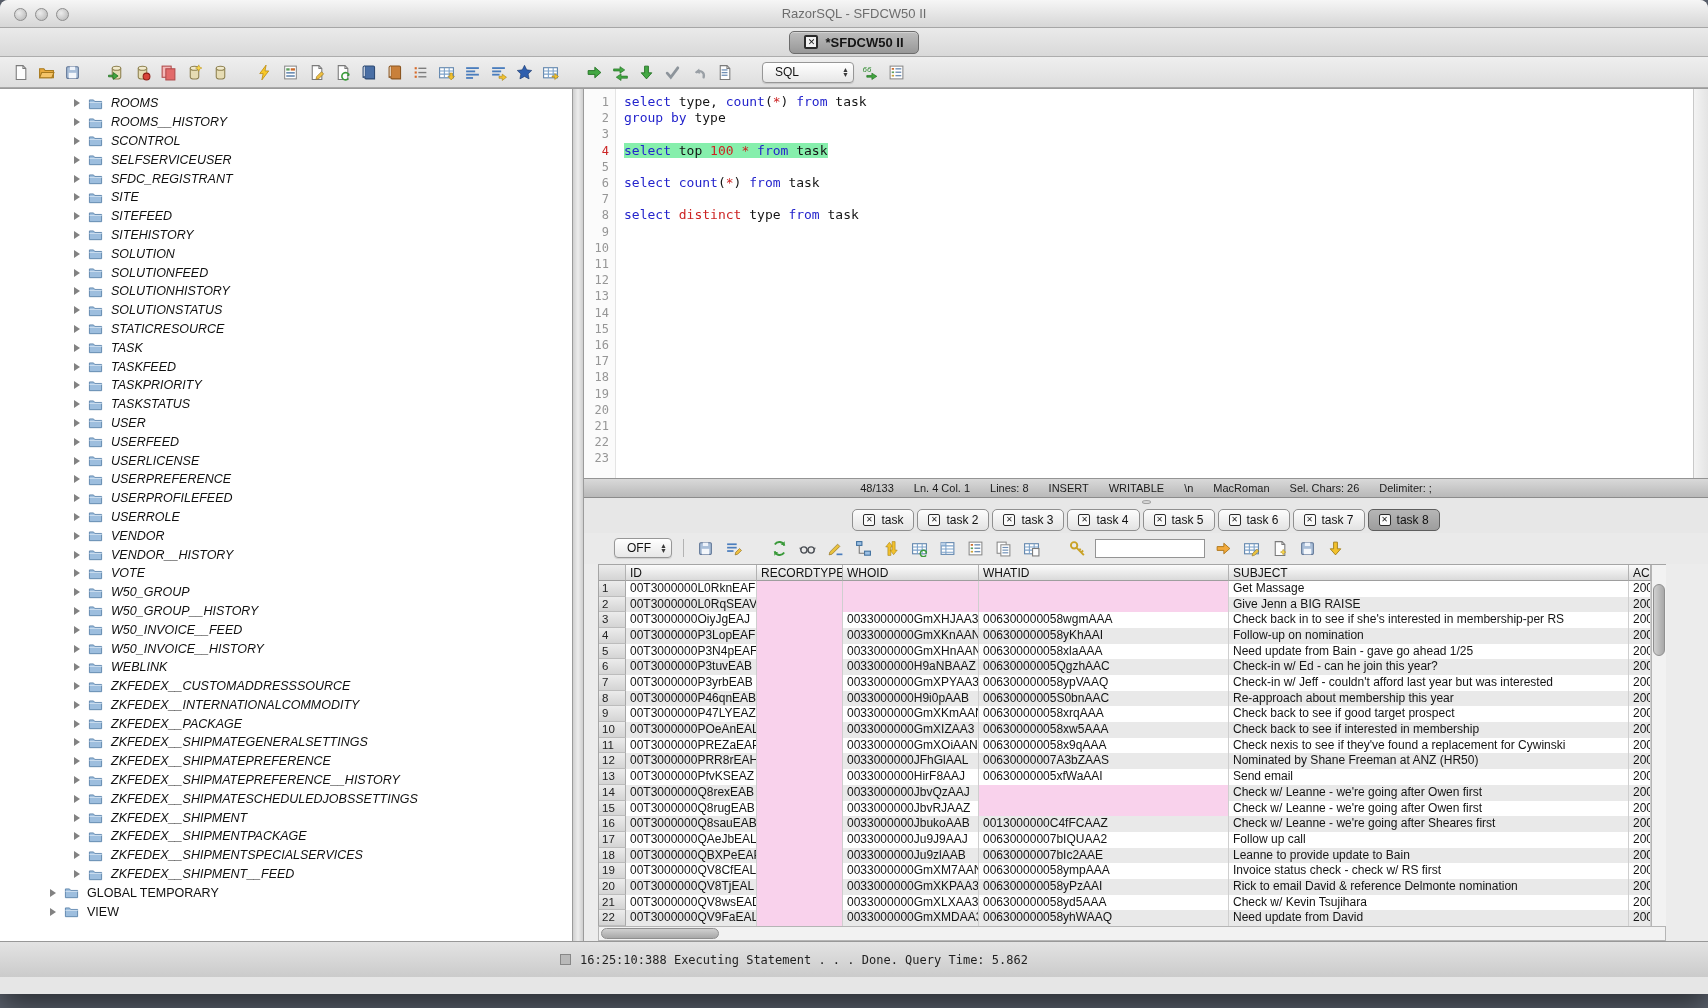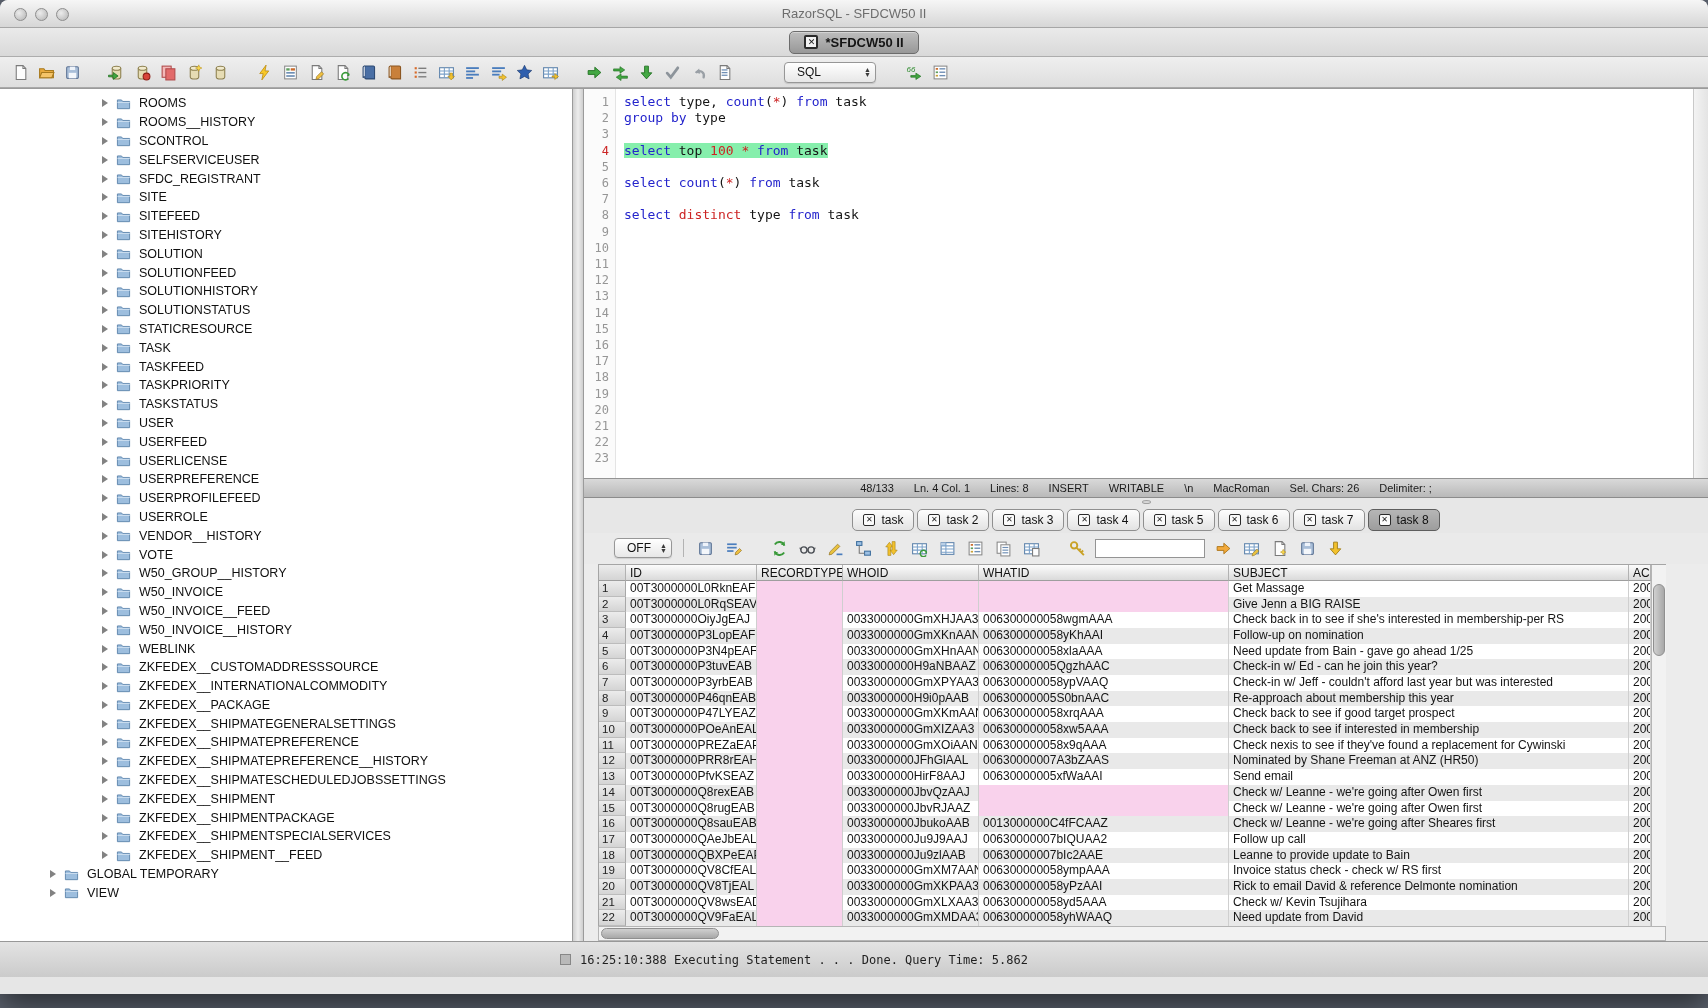--- a/index.html
+++ b/index.html
@@ -47,42 +47,42 @@
   .close-box{
     width:14px; height:14px; background:#f3f3f3;
     border:2px solid #2b2b2b; border-radius:2px;
     display:flex; align-items:center; justify-content:center;
     font-size:9px; font-weight:bold; color:#1c1c1c; line-height:1;
   }
   
   .toolbar{
     height:31px; background:linear-gradient(#efefef,#dedede);
     border-bottom:1px solid #a9a9a9;
-    display:flex; align-items:center; padding:0 10px; gap:22px;
+    display:flex; align-items:center; padding:0 10px; gap:0;
   }
   .tbi{ width:20px; height:20px; display:flex; align-items:center; justify-content:center; }
   .tbi svg{ display:block; }
   .tb-sep{ width:12px; height:1px; }
   .combo{
     height:21px; min-width:92px;
     background:linear-gradient(#ffffff,#e7e7e7);
     border:1px solid #979797; border-radius:4px;
     display:flex; align-items:center; justify-content:space-between;
     font-size:12px; color:#111; padding:0 4px 0 12px;
     box-shadow:0 1px 1px rgba(0,0,0,.12);
   }
   .combo-sql{ margin-left:28px; }
   .stepper{ display:flex; flex-direction:column; align-items:center; color:#3a3a3a; }
   .stepper i{ font-style:normal; font-size:7px; line-height:5px; }
   
   .main{ display:flex; height:853px; border-top:1px solid #9b9b9b; background:#ececec; }
   
   .sidebar{ width:572px; background:#fff; overflow:hidden; padding-top:5px; }
   .tree-row{ height:18.8px; display:flex; align-items:center; font-size:12.5px; color:#101010; white-space:nowrap; }
-  .tree-row.lvl1{ padding-left:102px; }
+  .tree-row.lvl1{ padding-left:74px;font-style:italic; }
   .tree-row.lvl0{ padding-left:50px; }
   .twisty{ width:0; height:0; border-left:6px solid #828282; border-top:4.5px solid transparent; border-bottom:4.5px solid transparent; margin-right:7px; flex:none; }
   .folder-ic{ width:17px; height:15px; margin-right:7px; flex:none; display:flex; align-items:center; }
   
   .vsplit{
     width:12px; flex:none;
     background:linear-gradient(90deg,#cfcfcf,#ededed 50%,#cfcfcf);
     border-left:1px solid #9b9b9b; border-right:1px solid #9b9b9b;
   }
   
@@ -645,51 +645,61 @@
           <span>USERROLE</span>
         </div>
         <div class="tree-row lvl1">
           <span class="twisty"></span>
           <span class="folder-ic">
             <svg viewBox="0 0 16 16" width="17" height="15">
               <path d="M1.5 13.5V4.2h4.4l1.2 1.6h7.4v7.7z" fill="#9dbede" stroke="#5f86ad"></path>
               <path d="M1.6 6.9h13" stroke="#c9dcee" stroke-width="1.2"></path>
             </svg>
           </span>
+          <span>VENDOR</span>
+        </div>
+        <div class="tree-row lvl1">
+          <span class="twisty"></span>
+          <span class="folder-ic">
+            <svg viewBox="0 0 16 16" width="17" height="15">
+              <path d="M1.5 13.5V4.2h4.4l1.2 1.6h7.4v7.7z" fill="#9dbede" stroke="#5f86ad"></path>
+              <path d="M1.6 6.9h13" stroke="#c9dcee" stroke-width="1.2"></path>
+            </svg>
+          </span>
           <span>VENDOR__HISTORY</span>
         </div>
         <div class="tree-row lvl1">
           <span class="twisty"></span>
           <span class="folder-ic">
             <svg viewBox="0 0 16 16" width="17" height="15">
               <path d="M1.5 13.5V4.2h4.4l1.2 1.6h7.4v7.7z" fill="#9dbede" stroke="#5f86ad"></path>
               <path d="M1.6 6.9h13" stroke="#c9dcee" stroke-width="1.2"></path>
             </svg>
           </span>
           <span>VOTE</span>
         </div>
         <div class="tree-row lvl1">
           <span class="twisty"></span>
           <span class="folder-ic">
             <svg viewBox="0 0 16 16" width="17" height="15">
               <path d="M1.5 13.5V4.2h4.4l1.2 1.6h7.4v7.7z" fill="#9dbede" stroke="#5f86ad"></path>
               <path d="M1.6 6.9h13" stroke="#c9dcee" stroke-width="1.2"></path>
             </svg>
           </span>
+          <span>W50_GROUP</span>
+        </div>
+        <div class="tree-row lvl1">
+          <span class="twisty"></span>
+          <span class="folder-ic">
+            <svg viewBox="0 0 16 16" width="17" height="15">
+              <path d="M1.5 13.5V4.2h4.4l1.2 1.6h7.4v7.7z" fill="#9dbede" stroke="#5f86ad"></path>
+              <path d="M1.6 6.9h13" stroke="#c9dcee" stroke-width="1.2"></path>
+            </svg>
+          </span>
           <span>W50_GROUP__HISTORY</span>
-        </div>
-        <div class="tree-row lvl1">
-          <span class="twisty"></span>
-          <span class="folder-ic">
-            <svg viewBox="0 0 16 16" width="17" height="15">
-              <path d="M1.5 13.5V4.2h4.4l1.2 1.6h7.4v7.7z" fill="#9dbede" stroke="#5f86ad"></path>
-              <path d="M1.6 6.9h13" stroke="#c9dcee" stroke-width="1.2"></path>
-            </svg>
-          </span>
-          <span>W50_INVOICE</span>
         </div>
         <div class="tree-row lvl1">
           <span class="twisty"></span>
           <span class="folder-ic">
             <svg viewBox="0 0 16 16" width="17" height="15">
               <path d="M1.5 13.5V4.2h4.4l1.2 1.6h7.4v7.7z" fill="#9dbede" stroke="#5f86ad"></path>
               <path d="M1.6 6.9h13" stroke="#c9dcee" stroke-width="1.2"></path>
             </svg>
           </span>
           <span>W50_INVOICE__FEED</span>

